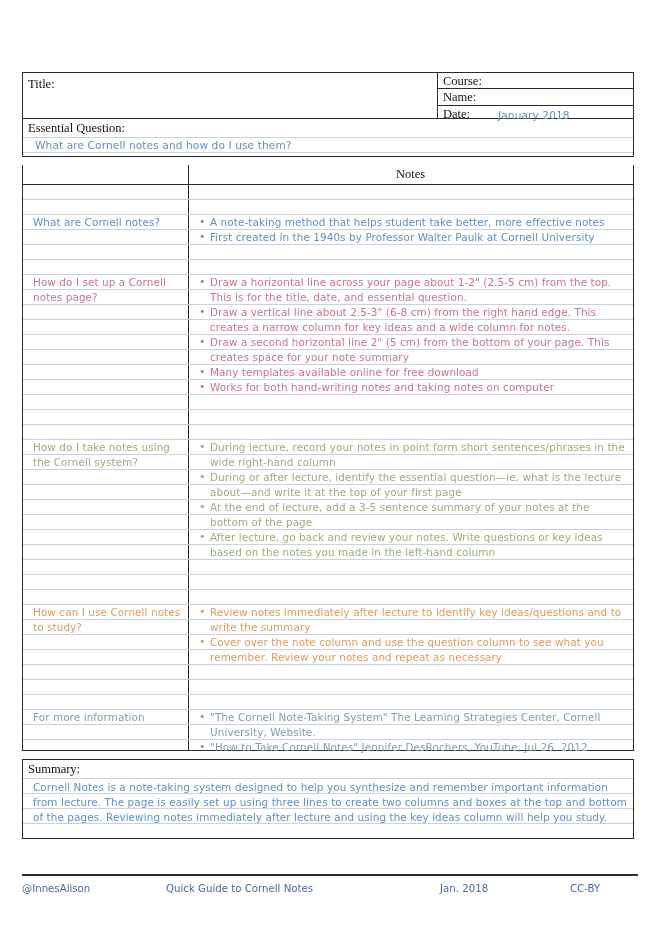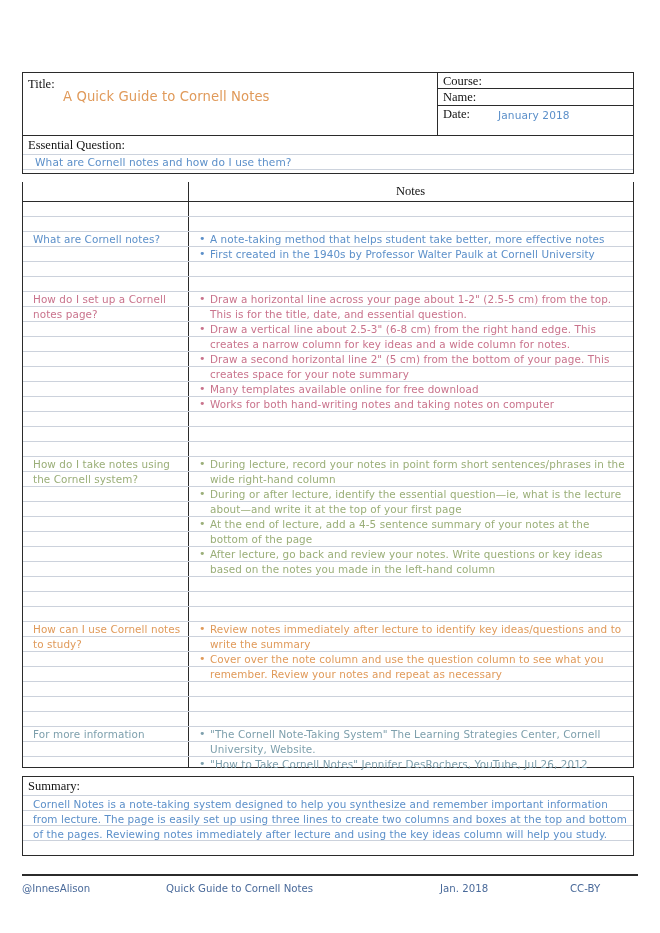--- a/index.html
+++ b/index.html
@@ -22,21 +22,21 @@
 
   
   .hand{
     font-family:"DejaVu Sans",sans-serif;
     font-size:10.4px;
     letter-spacing:.1px;
     line-height:15px;
   }
 
   
-  .topblock{position:relative;border:1.6px solid #2b2b2b;height:64px;box-sizing:border-box;padding-left:12px;}
+  .topblock{position:relative;border:1.6px solid #2b2b2b;height:47px;box-sizing:border-box;padding-left:12px;}
   .title-label{position:absolute;left:5px;top:4px;}
   .title-value{position:absolute;left:40px;top:16px;font-size:13.2px;line-height:16px;}
   .meta{position:absolute;right:0;top:0;width:196px;height:100%;border-left:1.6px solid #2b2b2b;box-sizing:border-box;}
   .meta-row{height:16.33px;box-sizing:border-box;border-bottom:1.1px solid #2b2b2b;position:relative;}
   .meta-row:last-child{border-bottom:none;}
   .meta-label{position:absolute;left:5px;top:1px;}
   .meta-value{position:absolute;left:60px;top:2px;font-size:10.6px;}
 
   
   .eqblock{position:relative;border:1.6px solid #2b2b2b;border-top:none;height:38px;box-sizing:border-box;}
@@ -80,21 +80,20 @@
 </style>
 </head>
 <body>
 
 <div id="page">
 
   <div class="sheet">
 
     <div class="topblock">
       <span class="serif title-label">Title:</span>
-      <span class="hand title-value" id="titleValue" style="color: rgb(224, 154, 90);">A Quick Guide to Cornell Notes</span>
 
       <div class="meta">
         <div class="meta-row">
           <span class="serif meta-label">Course:</span>
           <span class="hand meta-value blueink"></span>
         </div>
         <div class="meta-row">
           <span class="serif meta-label">Name:</span>
           <span class="hand meta-value blueink"></span>
         </div>
@@ -172,21 +171,21 @@
               <li>Draw a second horizontal line 2" (5 cm) from the bottom of your page. This creates space for your note summary</li>
               <li>Many templates available online for free download</li>
               <li>Works for both hand-writing notes and taking notes on computer</li>
             </ul>
           </div>
           <div class="qcell hand" style="top: 256px; color: rgb(154, 174, 120);">How do I take notes using the Cornell system?</div>
           <div class="ncell hand" style="top: 256px; color: rgb(154, 174, 120);">
             <ul class="blist">
               <li>During lecture, record your notes in point form short sentences/phrases in the wide right-hand column</li>
               <li>During or after lecture, identify the essential question—ie, what is the lecture about—and write it at the top of your first page</li>
-              <li>At the end of lecture, add a 4-5 sentence summary of your notes at the bottom of the page</li>
+              <li>At the end of lecture, add a 3-5 sentence summary of your notes at the bottom of the page</li>
               <li>After lecture, go back and review your notes. Write questions or key ideas based on the notes you made in the left-hand column</li>
             </ul>
           </div>
           <div class="qcell hand" style="top: 421px; color: rgb(224, 154, 90);">How can I use Cornell notes to study?</div>
           <div class="ncell hand" style="top: 421px; color: rgb(224, 154, 90);">
             <ul class="blist">
               <li>Review notes immediately  after lecture to identify key ideas/questions and to write the summary</li>
               <li>Cover over the note column and use the question column to see what you remember. Review your notes and repeat as necessary</li>
             </ul>
           </div>

